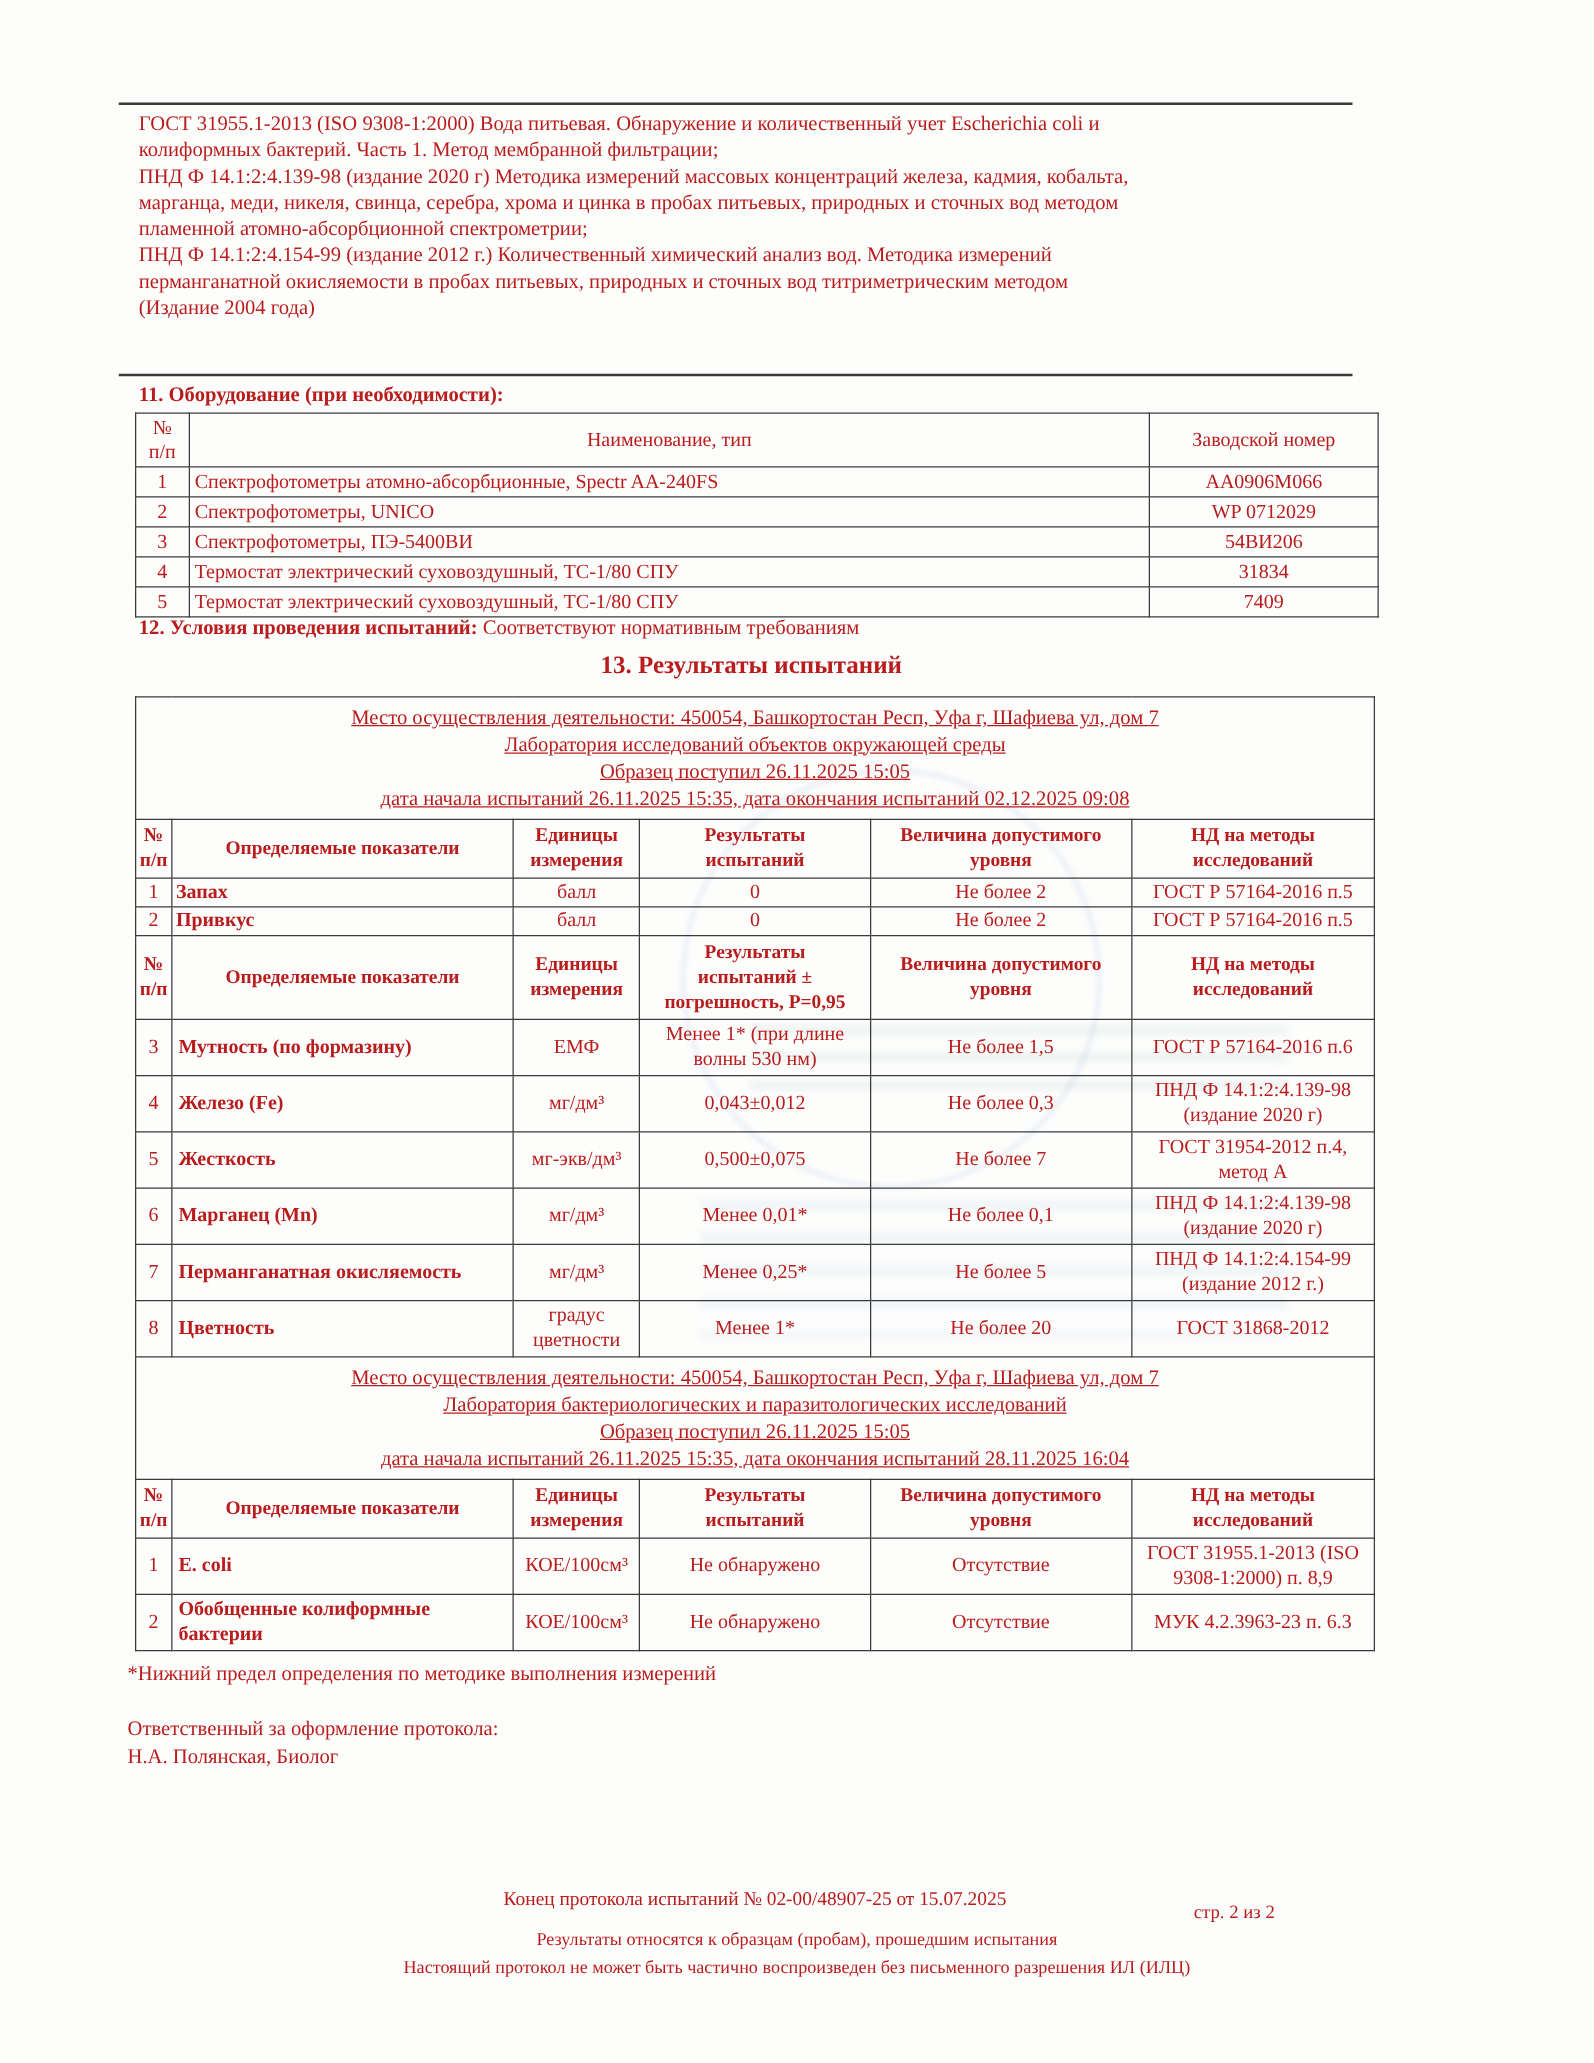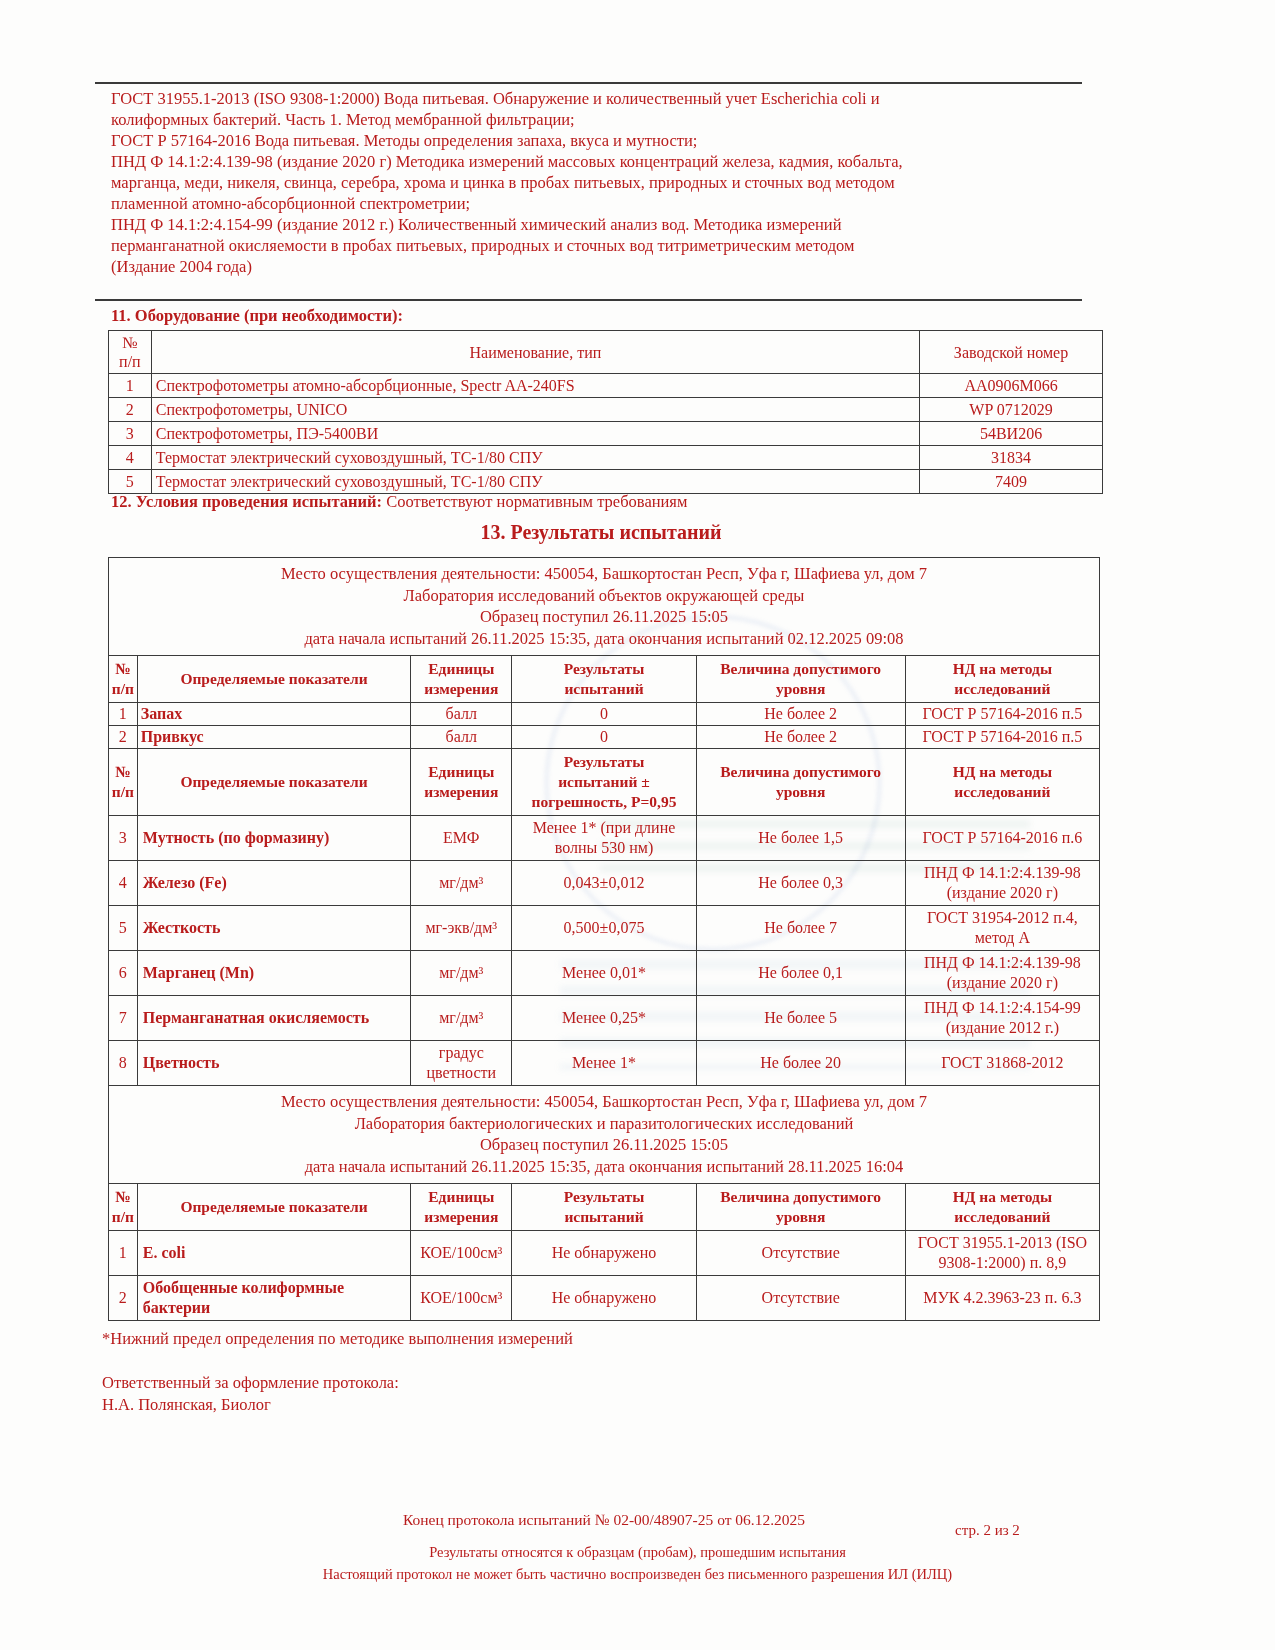--- a/index.html
+++ b/index.html
@@ -55,21 +55,21 @@
          font-size:20px;font-weight:bold;}
 
   .flowzone{position:absolute;left:108px;top:557px;width:992px;}
   .results{width:992px;font-size:16px;}
   .results th{font-weight:bold;text-align:center;white-space:pre-line;
               padding:3px 2px;line-height:20px;font-size:15.5px;}
   .results td{padding:2px 3px;text-align:center;line-height:20px;}
   .results td.c-ind{text-align:left;padding-left:5px;font-weight:bold;}
   .results td.c-num{text-align:center;}
   .results .simple td{height:22px;padding:0 3px;}
-  .results td.info-cell{padding:5px 0 6px 0;}
+  .results td.info-cell{padding:5px 0 6px 0;text-decoration:underline;}
   .info-line{text-align:center;font-size:16.5px;line-height:21.5px;}
 
   .footnote{margin:8px 0 0 -6px;font-size:16.5px;}
   .resp-label{margin:24px 0 0 -6px;font-size:16.5px;}
   .resp-name{margin:2px 0 0 -6px;font-size:16.5px;}
   .endline{margin-top:96px;text-align:center;font-size:15.5px;}
 
   .pagenum{position:absolute;top:1522px;left:955px;font-size:15px;}
   .pagefooter{position:absolute;top:1541px;left:0;width:1275px;text-align:center;
               font-size:14.5px;line-height:22px;}
@@ -81,21 +81,20 @@
 
   <div class="ghost ghost-circle"></div>
   <div class="ghost ghost-smudge1"></div>
   <div class="ghost ghost-smudge2"></div>
 
   <div class="rule rule-top"></div>
 
   <div class="norm-block">
     <div class="norm-line">ГОСТ 31955.1-2013 (ISO 9308-1:2000) Вода питьевая. Обнаружение и количественный учет Escherichia coli и</div>
     <div class="norm-line">колиформных бактерий. Часть 1. Метод мембранной фильтрации;</div>
-    <div class="norm-line">ГОСТ Р 57164-2016 Вода питьевая. Методы определения запаха, вкуса и мутности;</div>
     <div class="norm-line">ПНД Ф 14.1:2:4.139-98 (издание 2020 г) Методика измерений массовых концентраций железа, кадмия, кобальта,</div>
     <div class="norm-line">марганца, меди, никеля, свинца, серебра, хрома и цинка в пробах питьевых, природных и сточных вод методом</div>
     <div class="norm-line">пламенной атомно-абсорбционной спектрометрии;</div>
     <div class="norm-line">ПНД Ф 14.1:2:4.154-99 (издание 2012 г.) Количественный химический анализ вод. Методика измерений</div>
     <div class="norm-line">перманганатной окисляемости в пробах питьевых, природных и сточных вод титриметрическим методом</div>
     <div class="norm-line">(Издание 2004 года)</div>
   </div>
 
   <div class="rule rule-mid"></div>
 
@@ -295,21 +294,21 @@
         <td>Не обнаружено</td>
         <td>Отсутствие</td>
         <td>МУК 4.2.3963-23 п. 6.3</td>
       </tr>
     </tbody>
       </table>
 
     <div class="footnote">*Нижний предел определения по методике выполнения измерений</div>
     <div class="resp-label">Ответственный за оформление протокола:</div>
     <div class="resp-name">Н.А. Полянская, Биолог</div>
-    <div class="endline">Конец протокола испытаний № 02-00/48907-25 от 06.12.2025</div>
+    <div class="endline">Конец протокола испытаний № 02-00/48907-25 от 15.07.2025</div>
   </div>
 
   <div class="pagenum">стр. 2 из 2</div>
   <div class="pagefooter">
     <div>Результаты относятся к образцам (пробам), прошедшим испытания</div>
     <div>Настоящий протокол не может быть частично воспроизведен без письменного разрешения ИЛ (ИЛЦ)</div>
   </div>
 
 </div>
 

